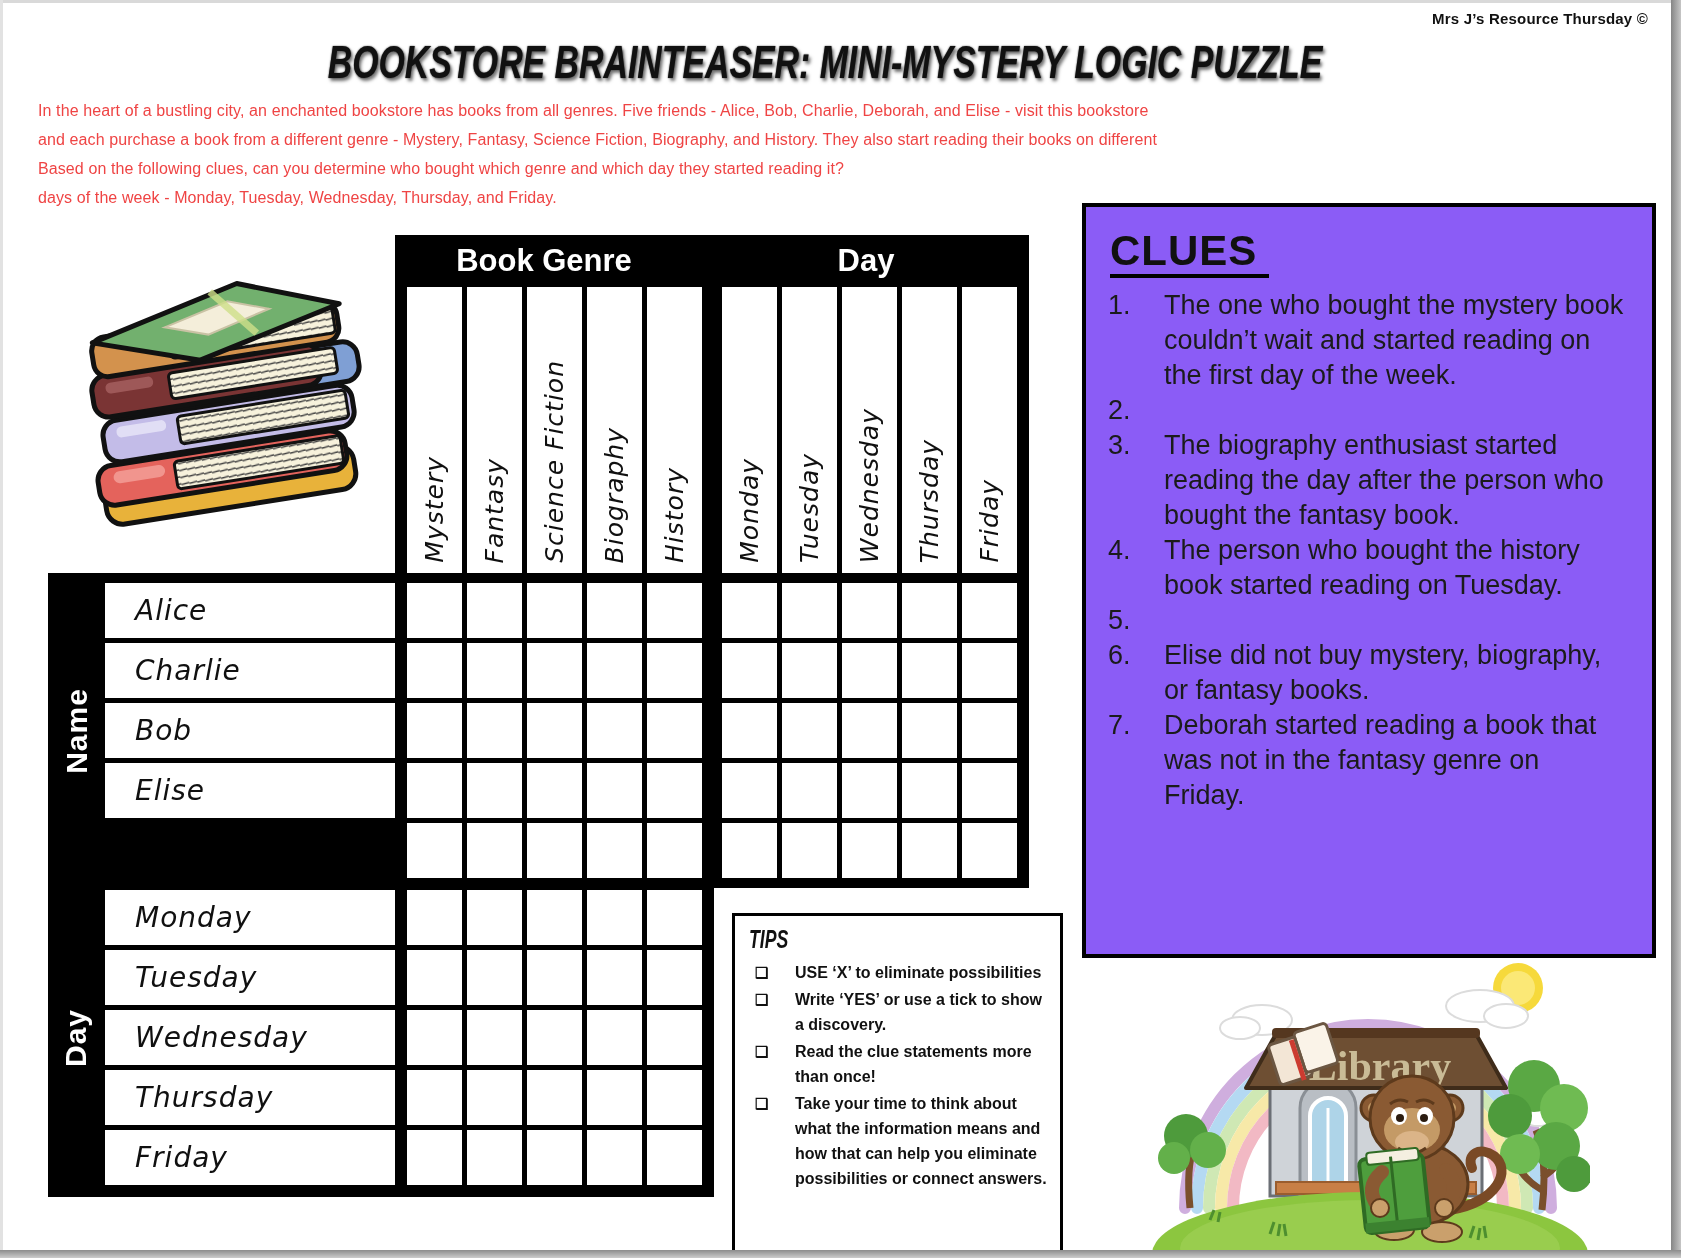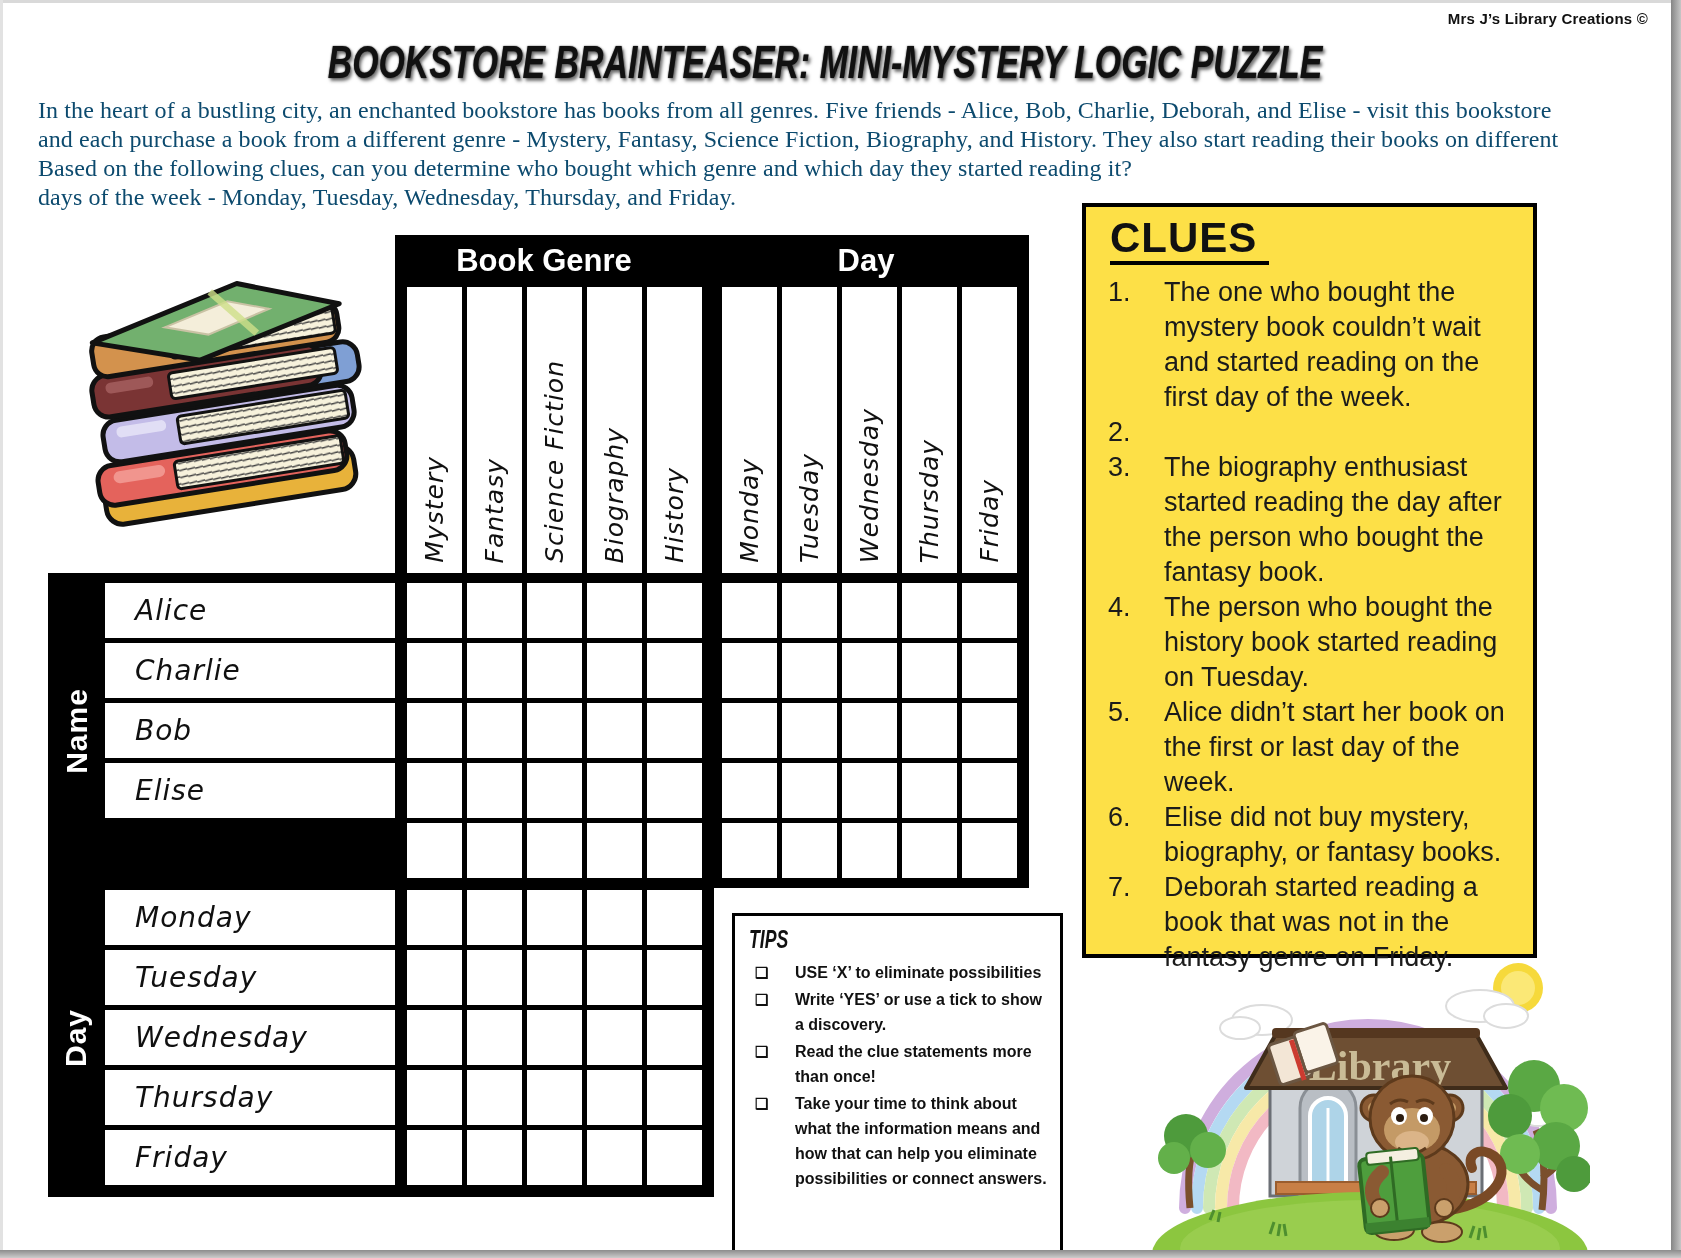--- a/index.html
+++ b/index.html
@@ -15,21 +15,21 @@
 
   .credit { position:absolute; top:10px; right:33px; font-size:15px; font-weight:bold; letter-spacing:0.2px; }
 
   .title {
     position:absolute; top:34px; left:0; width:1650px; text-align:center;
     font-size:47px; font-weight:bold; font-style:italic; white-space:nowrap;
     transform:scaleX(0.72); transform-origin:center;
     text-shadow: 0 0 2px rgba(0,0,0,0.75), 3px 3px 4px rgba(0,0,0,0.55);
   }
 
-  .intro { position:absolute; left:38px; top:96px; font-size:24px; line-height:29px; color:#0c4a6e;font-family:Liberation Serif, serif; }
+  .intro { position:absolute; left:38px; top:96px; font-size:16px; line-height:29px; color:#ef4444; }
   .intro div { white-space:nowrap; letter-spacing:0.1px; }
 
   
   .band { position:absolute; left:395px; top:235px; width:634px; height:52px; background:#000; color:#fff; }
   .band span { position:absolute; top:0; line-height:52px; font-weight:bold; font-size:31px; text-align:center; }
   .band .bg-genre { left:0;  width:298px; }
   .band .bg-day   { left:320px; width:302px; }
 
   .vlabels {
     position:absolute; left:395px; top:287px; width:634px; height:286px; background:#000;
@@ -68,22 +68,22 @@
   .sidebar {
     position:absolute; left:48px; width:57px; background:#000; color:#fff;
     display:flex; align-items:center; justify-content:center;
   }
   .sidebar-name { top:573px; height:315px; }
   .sidebar-day  { top:878px; height:319px; }
   .sidebar span { transform:rotate(-90deg); font-weight:bold; font-size:30px; letter-spacing:1px; white-space:nowrap; }
 
   
   .clues {
-    position:absolute; left:1082px; top:203px; width:455px; height:755px; background:#fde047;
-    border:4px solid #000; box-sizing:border-box; padding-top:7px;
+    position:absolute; left:1082px; top:203px; width:574px; height:755px; background:#8b5cf6;
+    border:4px solid #000; box-sizing:border-box; padding-top:20px;
   }
   .clues-title {
     margin:2px 0 10px 24px; display:inline-block; font-size:42px; font-weight:bold; letter-spacing:1px;
     border-bottom:4px solid #000; padding:0 12px 1px 0; line-height:1.05;
   }
   .clue-item { display:grid; grid-template-columns:56px 1fr; padding-left:22px; padding-right:26px; font-size:27px; line-height:35px; color:#1b1b1b; }
 
   
   .tips {
     position:absolute; left:732px; top:913px; width:331px; height:340px; background:#fff;
@@ -96,21 +96,21 @@
   .books-art   { position:absolute; left:58px;  top:258px; }
   .library-art { position:absolute; left:1150px; top:958px; }
 </style>
 </head>
 <body>
 
 <div class="page">
   <div class="frame-top"></div>
   <div class="frame-left"></div>
 
-  <div class="credit">Mrs J’s Library Creations ©</div>
+  <div class="credit">Mrs J’s Resource Thursday ©</div>
   <div class="title">BOOKSTORE BRAINTEASER: MINI-MYSTERY LOGIC PUZZLE</div>
 
   <div class="intro">
     <div>In the heart of a bustling city, an enchanted bookstore has books from all genres. Five friends - Alice, Bob, Charlie, Deborah, and Elise - visit this bookstore</div>
     <div>and each purchase a book from a different genre - Mystery, Fantasy, Science Fiction, Biography, and History. They also start reading their books on different</div>
     <div>Based on the following clues, can you determine who bought which genre and which day they started reading it?</div>
     <div>days of the week - Monday, Tuesday, Wednesday, Thursday, and Friday.</div>
   </div>
 
   <svg class="books-art" width="320" height="300" viewBox="0 0 320 300">
@@ -295,21 +295,20 @@
         <div class="clue-item">
           <span>3.</span>
           <span>The biography enthusiast started reading the day after the person who bought the fantasy book.</span>
         </div>
         <div class="clue-item">
           <span>4.</span>
           <span>The person who bought the history book started reading on Tuesday.</span>
         </div>
         <div class="clue-item">
           <span>5.</span>
-          <span>Alice didn’t start her book on the first or last day of the week.</span>
         </div>
         <div class="clue-item">
           <span>6.</span>
           <span>Elise did not buy mystery, biography, or fantasy books.</span>
         </div>
         <div class="clue-item">
           <span>7.</span>
           <span>Deborah started reading a book that was not in the fantasy genre on Friday.</span>
         </div>
       </div>

